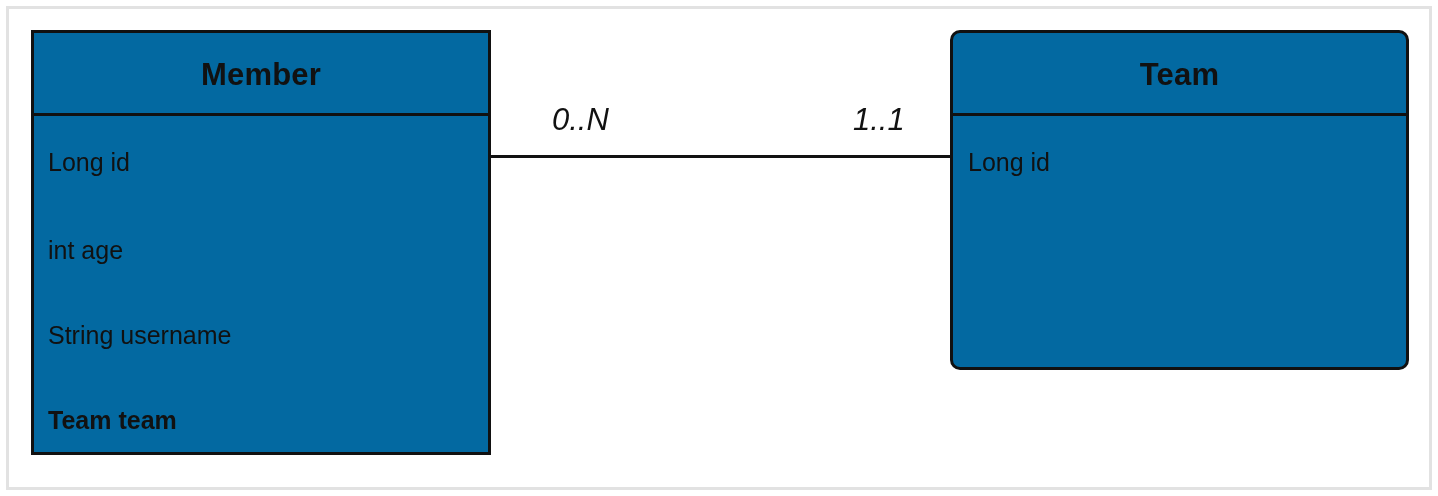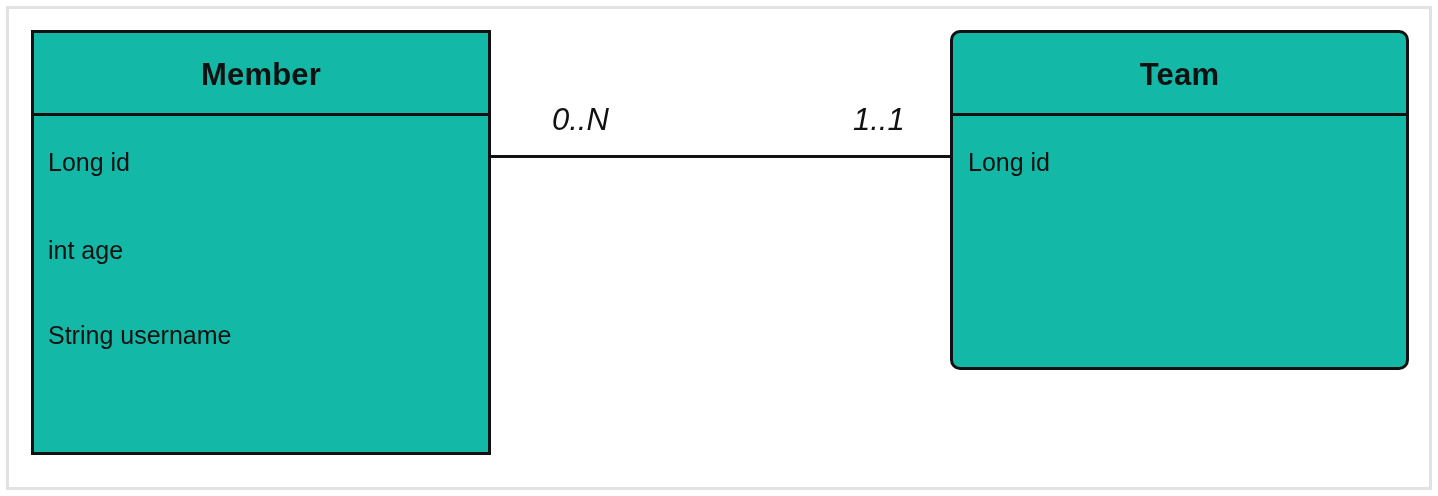--- a/index.html
+++ b/index.html
@@ -24,21 +24,21 @@
     top: 6px;
     width: 1426px;
     height: 484px;
     border: 3px solid #e2e2e2;
     box-sizing: border-box;
     background: #ffffff;
   }
   
   .uml-class {
     position: absolute;
-    background: #14b8a6;
+    background: #0369a1;
     border: 3px solid #111111;
     box-sizing: border-box;
   }
   .class-title {
     text-align: center;
     font-weight: bold;
     font-size: 31px;
     line-height: 83px;
     height: 83px;
     color: #111111;
@@ -127,20 +127,21 @@
 <div id="canvas">
 
   <div class="page-frame"></div>
 
   <div class="uml-class" id="member-class">
     <div class="class-title">Member</div>
     <ul class="class-attrs">
       <li>Long id</li>
       <li>int age</li>
       <li>String username</li>
+      <li class="bold">Team team</li>
     </ul>
   </div>
 
   <div class="assoc-line"></div>
   <div class="assoc-label" id="mult-source">0..N</div>
   <div class="assoc-label" id="mult-target">1..1</div>
 
   <div class="uml-class" id="team-class">
     <div class="class-title">Team</div>
     <ul class="class-attrs">

